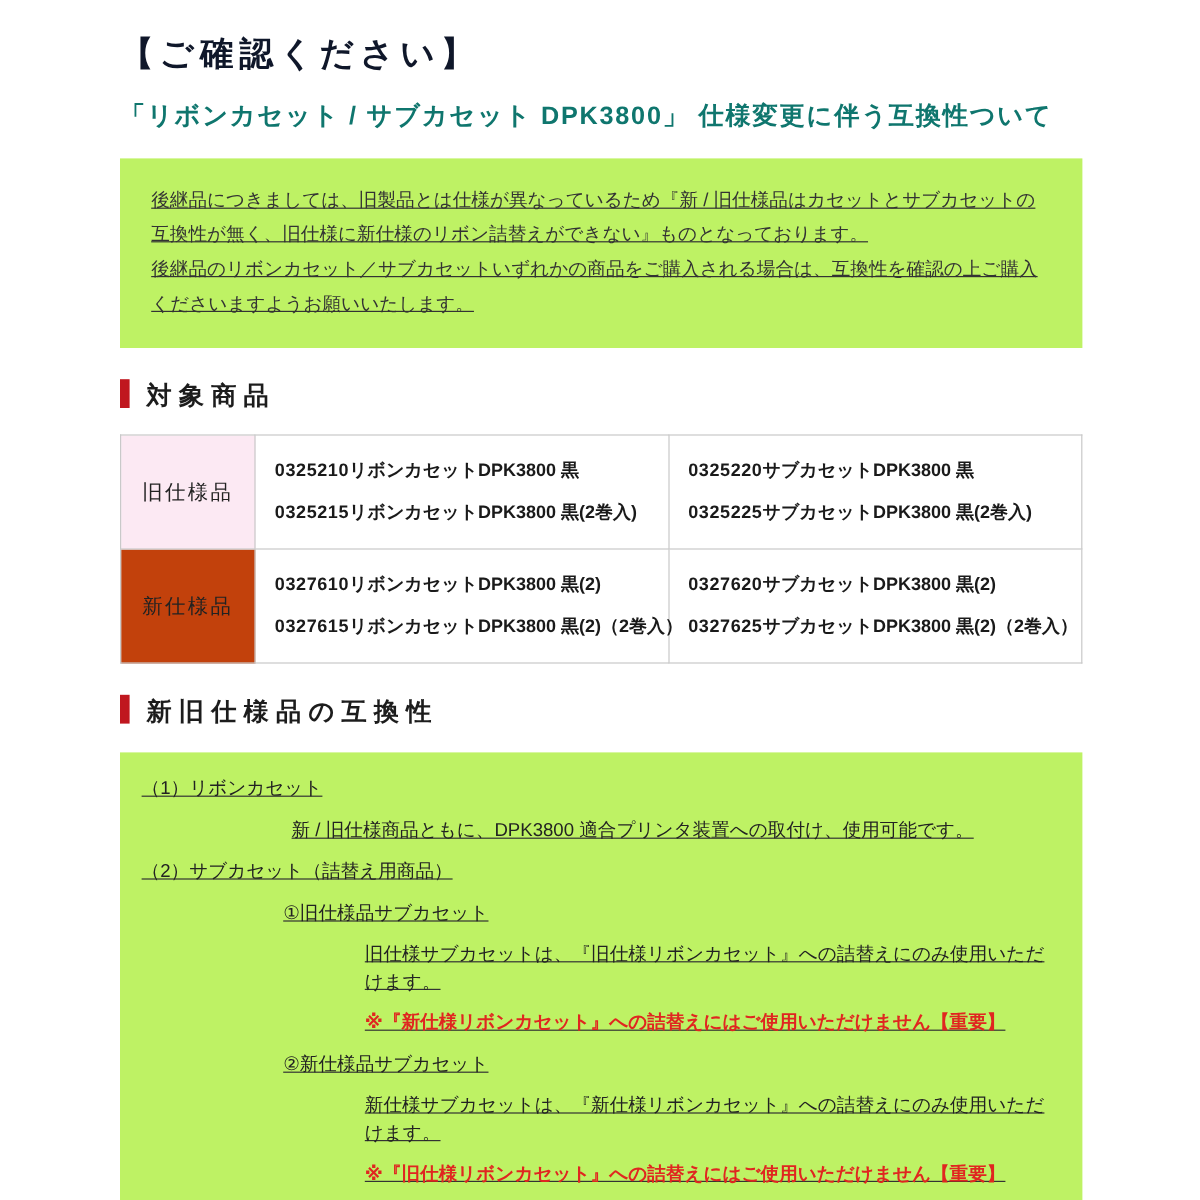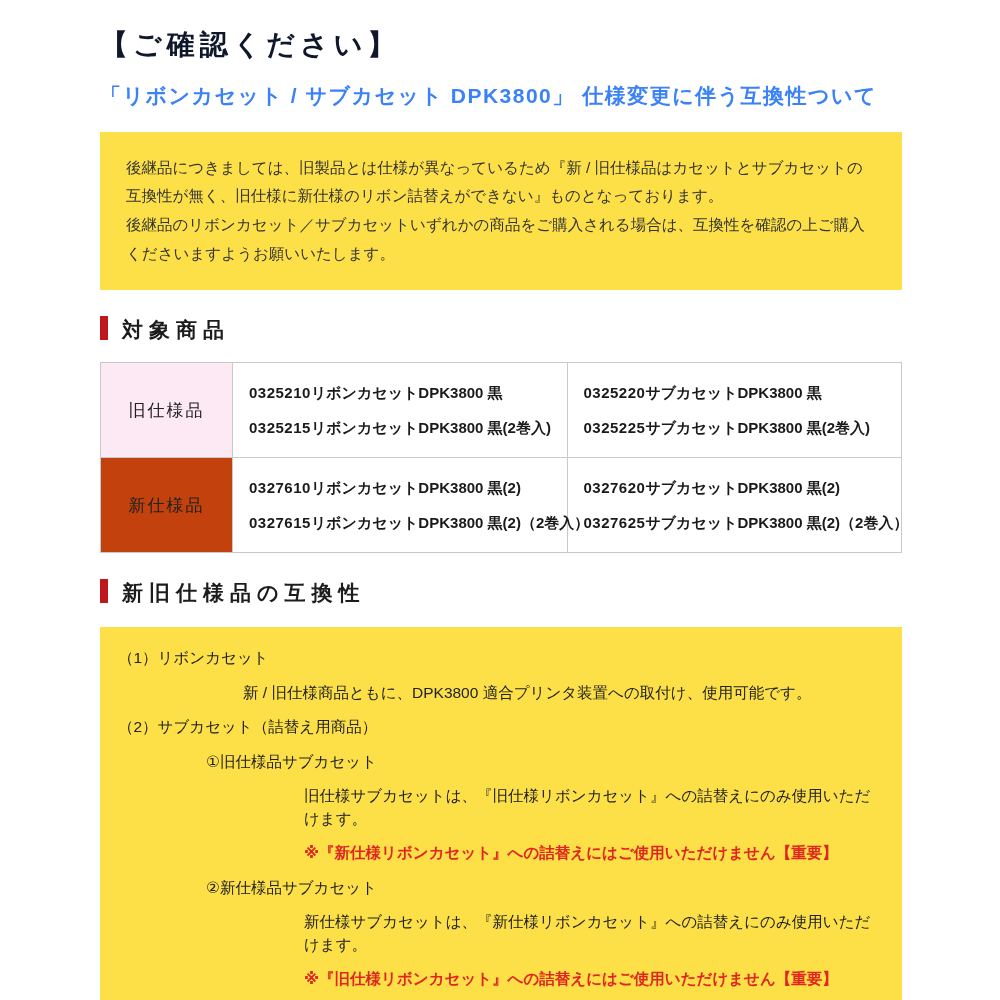--- a/index.html
+++ b/index.html
@@ -10,68 +10,68 @@
     -webkit-font-smoothing: antialiased;
   }
   .page { width: 1000px; height: 1000px; padding: 28px 98px 0 100px; overflow: hidden; }
 
   
   .title-main {
     color: #0f172a; font-size: 28px; font-weight: bold;
     letter-spacing: 5px; line-height: 1.2;
   }
   .title-sub {
-    color: #3b82f6; font-size: 21px; font-weight: bold;
+    color: #0f766e; font-size: 21px; font-weight: bold;
     letter-spacing: 1.5px; margin-top: 20px;
   }
 
   
   .gray-box {
-    background: #fde047; margin-top: 22px; padding: 22px 26px;
-    font-size: 15.5px; line-height: 1.85; color: #333; font-weight: 500;
+    background: #bef264; margin-top: 22px; padding: 22px 26px;
+    font-size: 15.5px; line-height: 1.85; color: #333; font-weight: 500; text-decoration: underline;
   }
 
   
   .section-heading {
     display: flex; align-items: flex-start; gap: 14px; margin-top: 26px;
   }
   .section-bar {
     width: 8px; height: 24px; background: #c0171f; display: inline-block;
   }
   .section-text {
     font-size: 21px; font-weight: bold; color: #1c1c1c; letter-spacing: 6px;
   }
 
   
   table.product-table {
     width: 100%; border-collapse: collapse; margin-top: 18px;
     table-layout: fixed;
   }
   table.product-table td { border: 1px solid #c9c9c9; vertical-align: middle; }
   td.label-cell {
-    width: 132px; text-align: center; font-size: 17px; letter-spacing: 2px;
+    width: 112px; text-align: center; font-size: 17px; letter-spacing: 2px;
     font-weight: 500; color: #222;
   }
   td.label-old { background: #fce9f3; }
   td.label-new { background: #c2410c; }
   td.items-cell { padding: 12px 6px 12px 16px; background: #fff; }
   .product-line {
     display: flex; align-items: baseline; 
     font-size: 15px; font-weight: 600; color: #1a1a1a; line-height: 1.4;
     padding: 7px 0;
     white-space: nowrap;
   }
   .product-code { letter-spacing: 0.5px; }
 
   
   .compat-box { margin-top: 20px; padding: 20px 26px 22px 18px; }
   .note-line { font-size: 15.5px; line-height: 1.45; font-weight: 500; color: #222; margin-top: 12px; }
   .note-line:first-child { margin-top: 0; }
   .indent-body   { margin-left: 125px; }
-  .indent-circle { margin-left: 88px; }
+  .indent-circle { margin-left: 118px; }
   .indent-detail { margin-left: 186px; }
   .warning-text  { color: #e02620; font-weight: bold; }
 </style>
 </head>
 <body>
 
 <div class="page">
 
   <div class="title-main">【ご確認ください】</div>
   <div class="title-sub">「リボンカセット / サブカセット DPK3800」 仕様変更に伴う互換性ついて</div>

